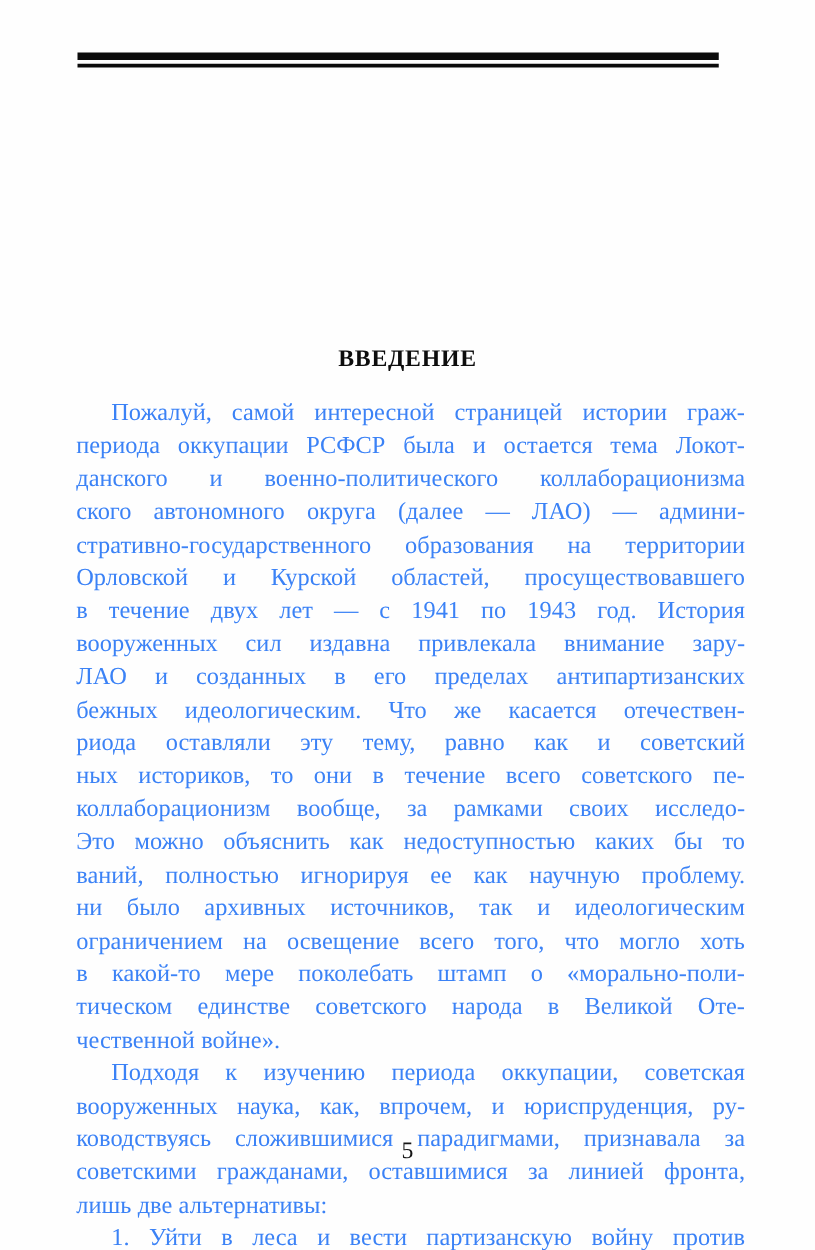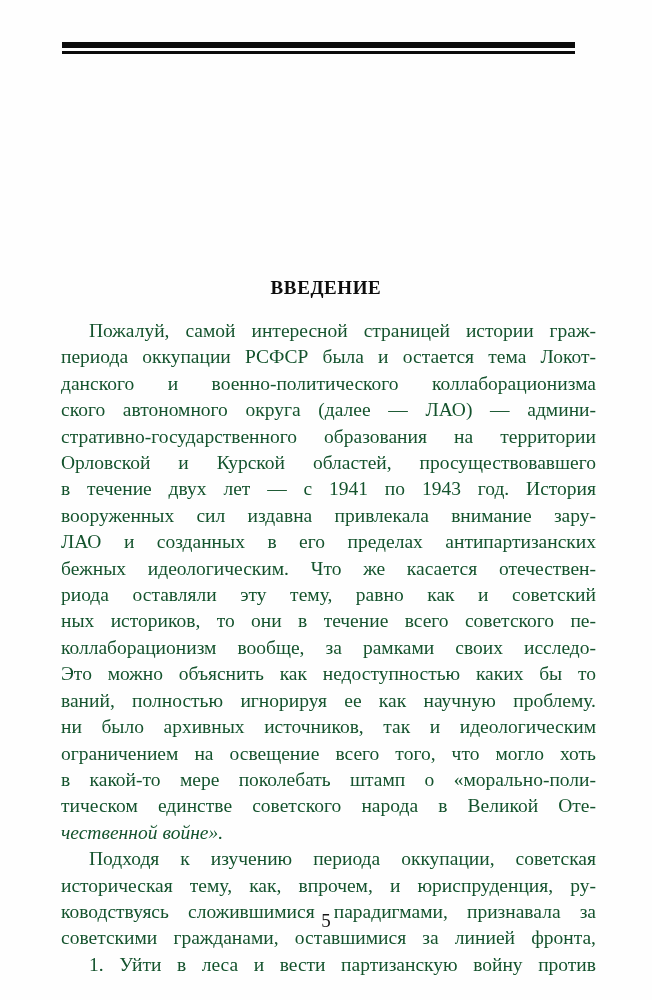--- a/index.html
+++ b/index.html
@@ -66,21 +66,21 @@
     top: 318px;
     width: 535px;
   }
 
   .para {
     margin: 0;
     font-size: 19.5px;
     line-height: 26.4px;
     text-align: justify;
     text-align-last: left;
-    color: #14532d;
+    color: #3b82f6;
     -webkit-hyphens: none;
     hyphens: none;
     word-spacing: 0.2px;
   }
 
   
   .line {
     display: block;
     white-space: pre;
     font-size: 19.5px;
@@ -90,21 +90,20 @@
     white-space: normal;
     text-align: justify;
     text-align-last: justify;
   }
   .line.indent {
     text-indent: 28px;
   }
   .line.last {
     text-align: center;
     text-align-last: left;
-    font-style: italic;
   }
 
   
   .folio {
     position: absolute;
     left: 0;
     top: 910px;
     width: 652px;
     text-align: center;
     font-size: 19px;
@@ -143,23 +142,24 @@
       <span class="line justified">ваний, полностью игнорируя ее как научную проблему.</span>
       <span class="line justified">ни было архивных источников, так и идеологическим</span>
       <span class="line justified">ограничением на освещение всего того, что могло хоть</span>
       <span class="line justified">в какой-то мере поколебать штамп о «морально-поли-</span>
       <span class="line justified">тическом единстве советского народа в Великой Оте-</span>
       <span class="line last">чественной войне».</span>
     </p>
 
     <p class="para">
       <span class="line justified indent">Подходя к изучению периода оккупации, советская</span>
-      <span class="line justified">историческая тему, как, впрочем, и юриспруденция, ру-</span>
+      <span class="line justified">вооруженных наука, как, впрочем, и юриспруденция, ру-</span>
       <span class="line justified">ководствуясь сложившимися парадигмами, признавала за</span>
       <span class="line justified">советскими гражданами, оставшимися за линией фронта,</span>
+      <span class="line last">лишь две альтернативы:</span>
     </p>
 
     <p class="para">
       <span class="line justified indent">1. Уйти в леса и вести партизанскую войну против</span>
 
     </p>
 
   </div>
 
   <div class="folio">5</div>

